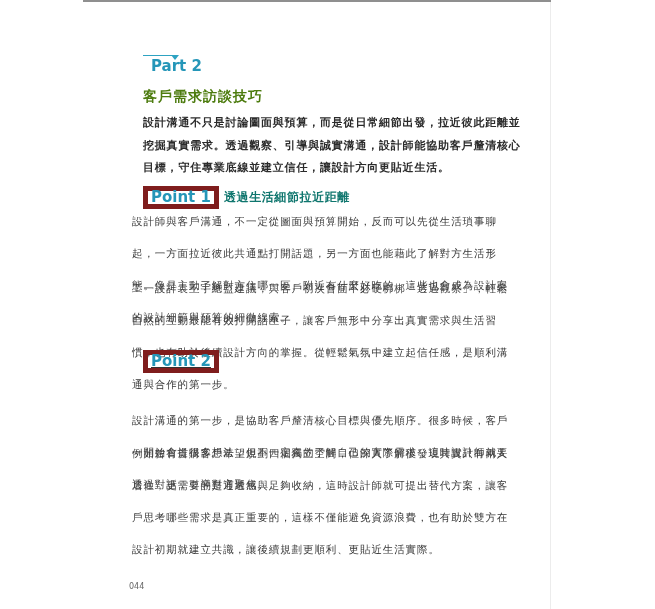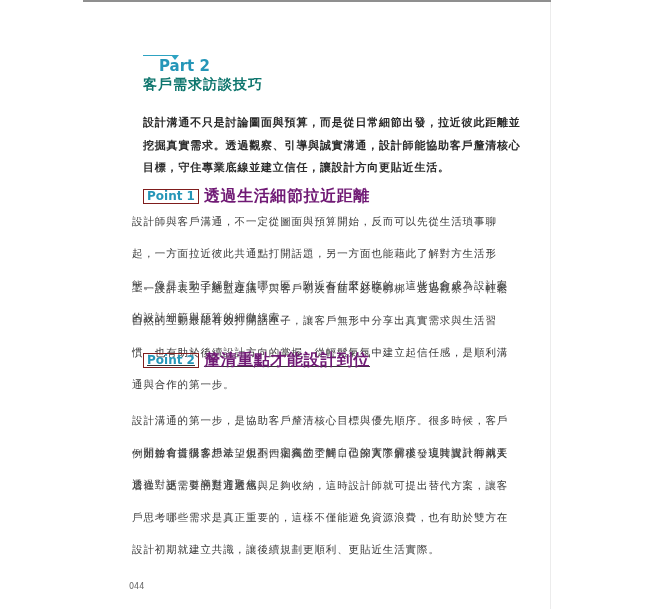--- a/index.html
+++ b/index.html
@@ -7,30 +7,30 @@
     body { position: relative; font-family: "DejaVu Sans", "Liberation Sans", sans-serif; color: #333; }
     .page {
       position: absolute; left: 83px; top: 0; width: 468px; height: 609px;
       background: #fff; border-right: 1px solid #ececec;
     }
     .top-rule { position: absolute; left: 83px; top: 0; width: 468px; height: 2px; background: #8f8f8f; }
     .part-block { position: absolute; left: 143px; top: 52px; }
     .part-line { position: absolute; left: 0; top: 3px; width: 33px; height: 1px; background: #2ea3c2; }
     .part-tri { position: absolute; left: 28px; top: 3px; width: 0; height: 0;
       border-left: 4px solid transparent; border-right: 4px solid transparent; border-top: 5px solid #2ea3c2; }
-    .part-label { position: absolute; left: 16px; top: 5px; font-family: "DejaVu Sans", sans-serif; font-weight: bold;
+    .part-label { position: absolute; left: 8px; top: 5px; font-family: "DejaVu Sans", sans-serif; font-weight: bold;
       font-size: 15px; color: #2596b8; white-space: nowrap; }
-    .section-title { position: absolute; left: 143px; top: 76px; font-size: 14px; font-weight: bold; color: #0f766e;
+    .section-title { position: absolute; left: 143px; top: 88px; font-size: 14px; font-weight: bold; color: #4d7c0f;
       letter-spacing: 1px; white-space: nowrap; }
     .intro { position: absolute; left: 143px; top: 112px; width: 380px; font-size: 11px; font-weight: bold;
       color: #2b2b2b; line-height: 22.5px; letter-spacing: 0.8px; }
     .point-head { position: absolute; left: 143px; display: flex; align-items: center; white-space: nowrap; }
-    .point-badge { border: 1px solid #7f1d1d; color: #2596b8; font-size: 12px; padding: 0 3px; line-height: 13px;
+    .point-badge { border: 5px solid #7f1d1d; color: #2596b8; font-size: 15px; padding: 0 3px; line-height: 13px;
       margin-right: 5px; font-weight: bold; }
-    .point-title { color: #701a75; font-size: 16px; font-weight: bold; letter-spacing: 0.6px; }
+    .point-title { color: #0f766e; font-size: 12px; font-weight: bold; letter-spacing: 0.6px; }
     .body-para { position: absolute; left: 132px; width: 380px; font-size: 10.5px; color: #3a3a3a;
       line-height: 32px; letter-spacing: 0.9px; }
     .page-number { position: absolute; left: 129px; top: 582px; font-size: 8px; color: #666; }
   </style>
 </head>
 <body>
 
 <div class="page"></div>
 <div class="top-rule"></div>
 
@@ -45,18 +45,17 @@
 
 <div class="point-head" style="top:186px;">
   <span class="point-badge">Point 1</span>
   <span class="point-title">透過生活細節拉近距離</span>
 </div>
 <div class="body-para" style="top:205px;">設計師與客戶溝通，不一定從圖面與預算開始，反而可以先從生活瑣事聊起，一方面拉近彼此共通點打開話題，另一方面也能藉此了解對方生活形態。像是主動了解對方住哪一區、附近有什麼好吃的，這些也會成為設計案的設計細節與預算的細微線索。</div>
 <div class="body-para" style="top:272px;">工一設計袁丕宇總監建議，與客戶初次會面不必硬梆梆「透過觀察」，輕鬆自然的互動最能有效打開話匣子，讓客戶無形中分享出真實需求與生活習慣，也有助於後續設計方向的掌握。從輕鬆氣氛中建立起信任感，是順利溝通與合作的第一步。</div>
 
 <div class="point-head" style="top:350px;text-decoration:underline;">
   <span class="point-badge">Point 2</span>
-  <span class="point-title">釐清重點才能設計到位</span>
 </div>
 <div class="body-para" style="top:369px;margin-top:35px;">設計溝通的第一步，是協助客戶釐清核心目標與優先順序。很多時候，客戶一開始會提很多想法，但不一定真的了解自己的實際需求，這時設計師就要透過對話，引導對方聚焦。</div>
 <div class="body-para" style="top:437px;">例如曾有首購客戶希望規劃四個獨立空間，但深入了解後發現其實只有兩人居住，更需要的是通透感與足夠收納，這時設計師就可提出替代方案，讓客戶思考哪些需求是真正重要的，這樣不僅能避免資源浪費，也有助於雙方在設計初期就建立共識，讓後續規劃更順利、更貼近生活實際。</div>
 
 <div class="page-number">044</div>
 
 </body></html>

